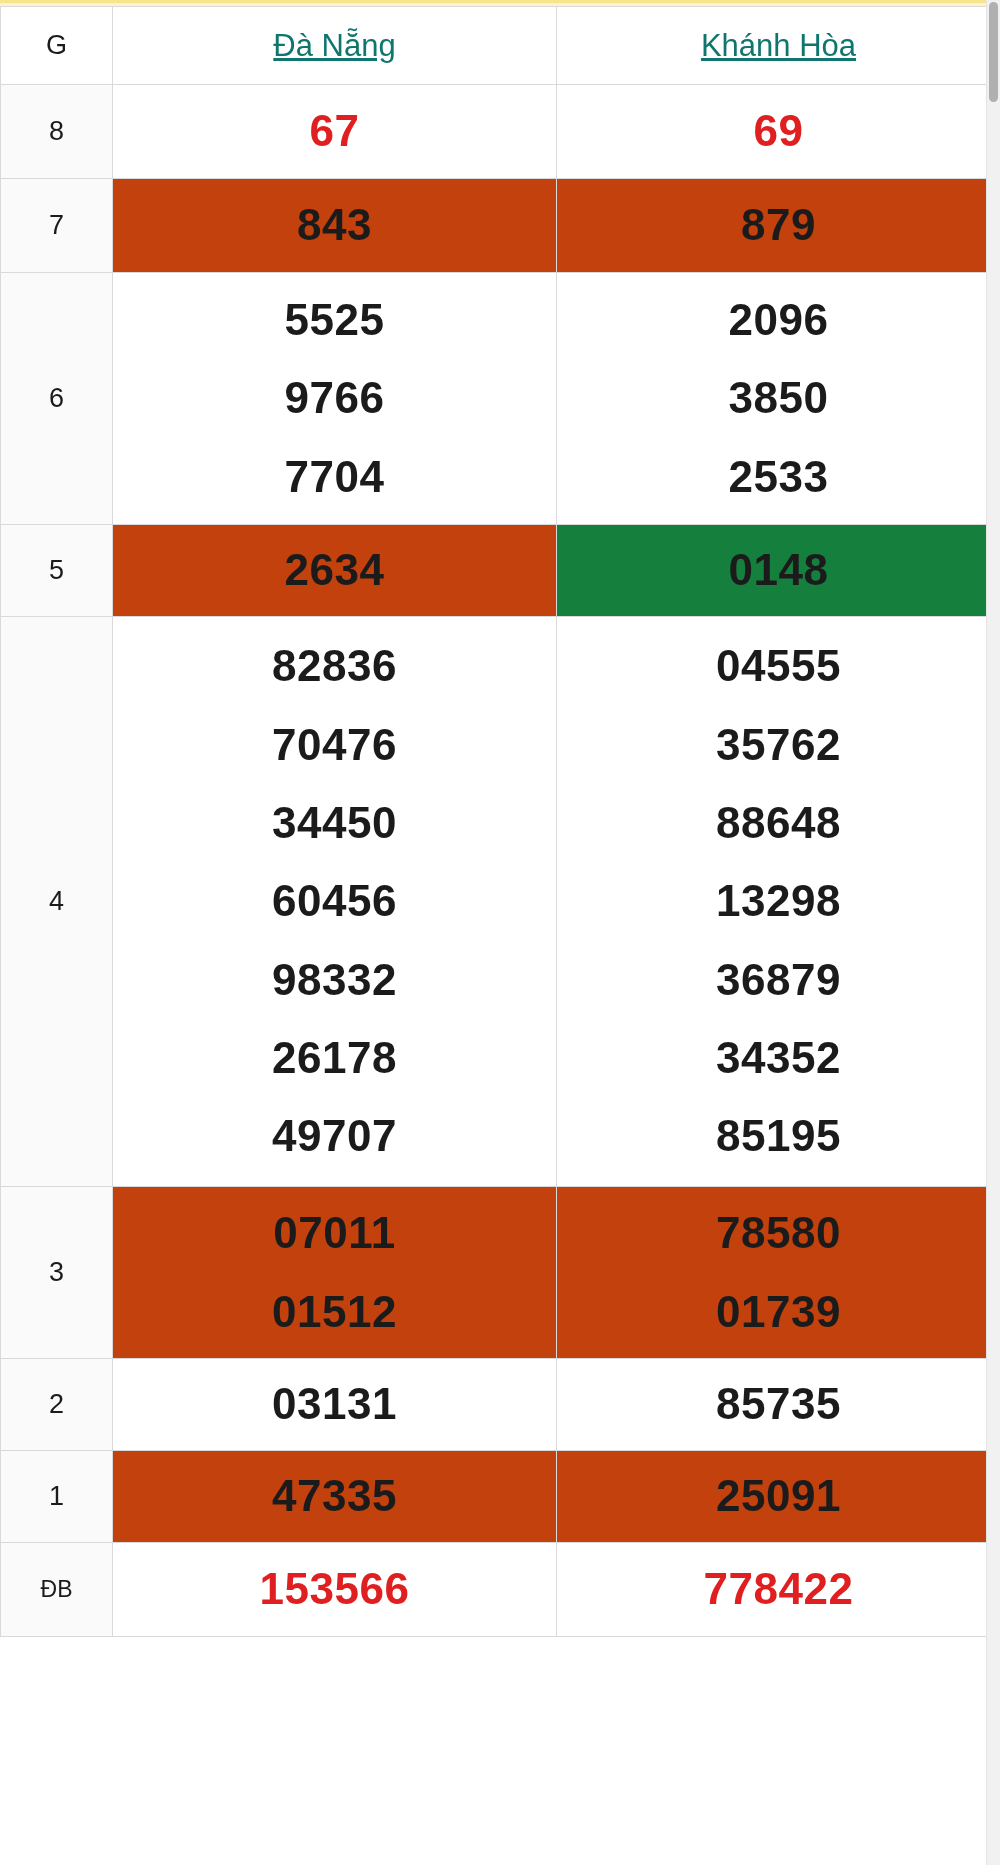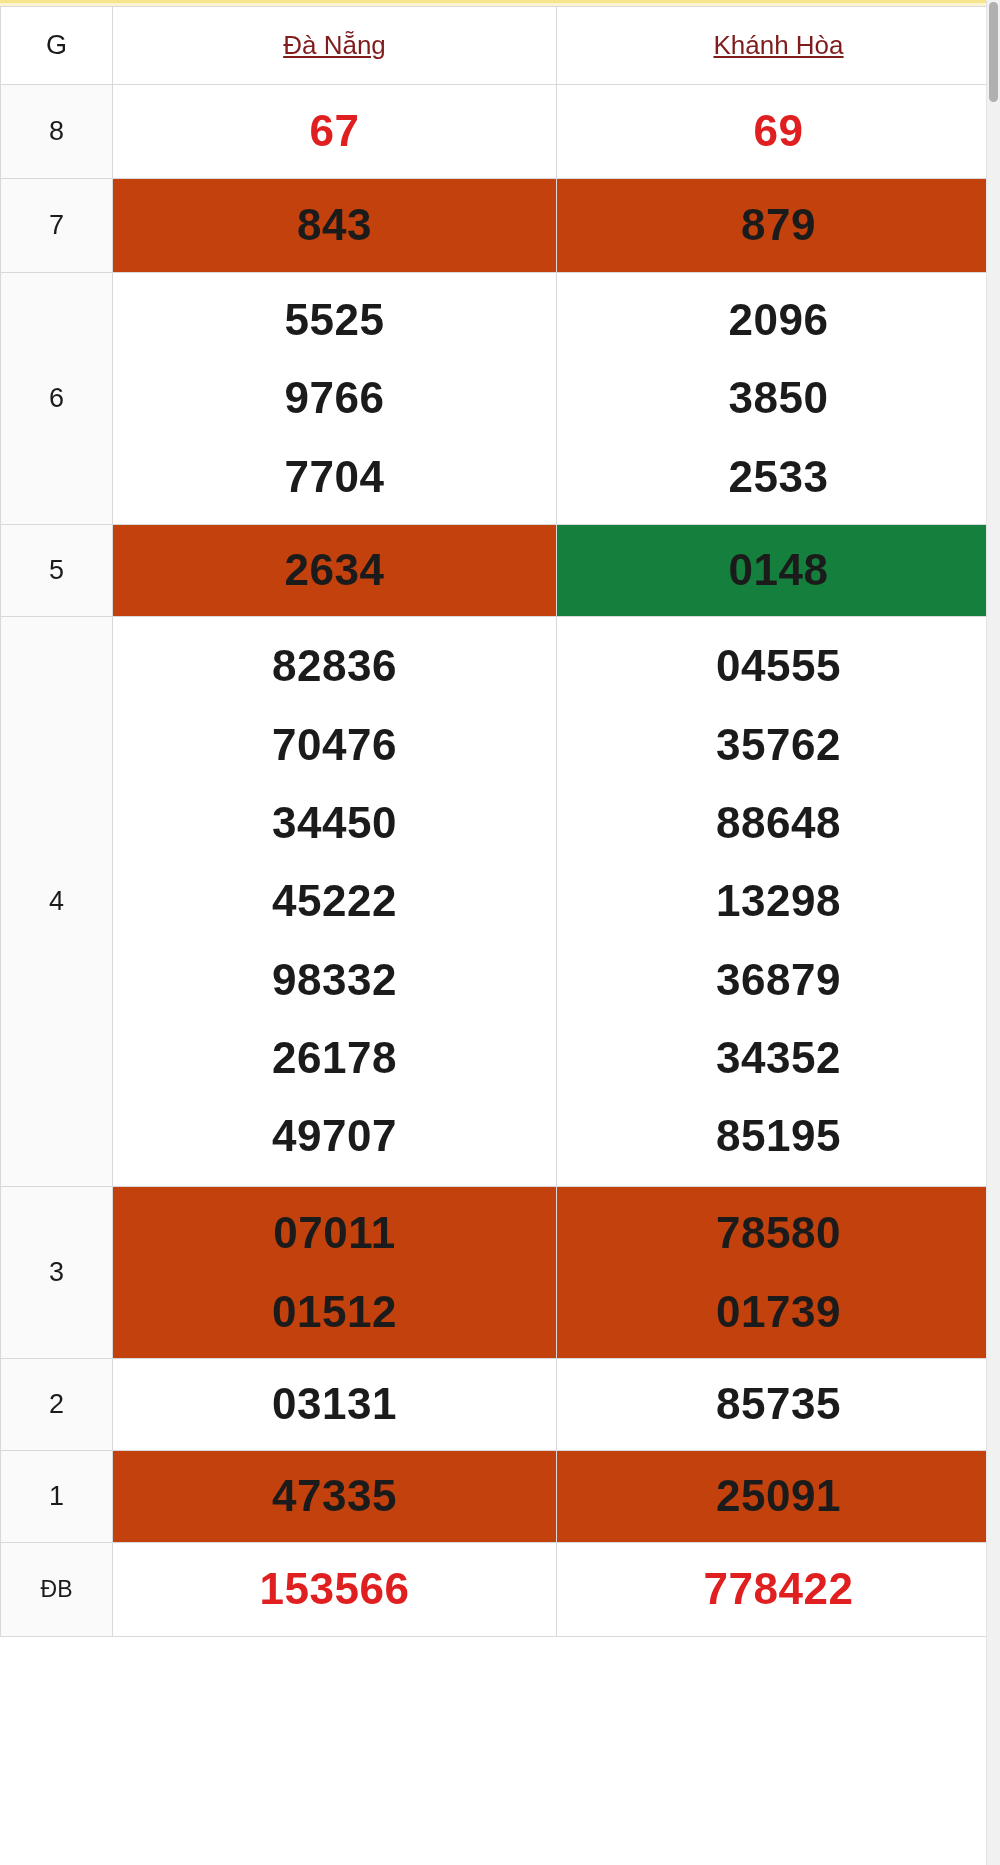--- a/index.html
+++ b/index.html
@@ -46,22 +46,22 @@
     height: 78px;
     background: #ffffff;
     font-weight: normal;
   }
   .head-g {
     font-size: 27px;
     color: #1b1b1b;
     font-weight: normal;
   }
   .city-link {
-    font-size: 26px;
-    color: #7f1d1d;
+    font-size: 31px;
+    color: #0f766e;
     text-decoration: underline;
     font-weight: normal;
     display: inline-block;
   }
   .prize-label {
     font-size: 27px;
     color: #1b1b1b;
     background: #fafafa;
   }
   .prize-label.small { font-size: 23px; }
@@ -180,21 +180,21 @@
           <span class="line">0148</span>
         </td>
       </tr>
 
       <tr class="r-g4">
         <td class="prize-label">4</td>
         <td class="num-cell">
           <span class="line">82836</span>
           <span class="line">70476</span>
           <span class="line">34450</span>
-          <span class="line">45222</span>
+          <span class="line">60456</span>
           <span class="line">98332</span>
           <span class="line">26178</span>
           <span class="line">49707</span>
         </td>
         <td class="num-cell">
           <span class="line">04555</span>
           <span class="line">35762</span>
           <span class="line">88648</span>
           <span class="line">13298</span>
           <span class="line">36879</span>

